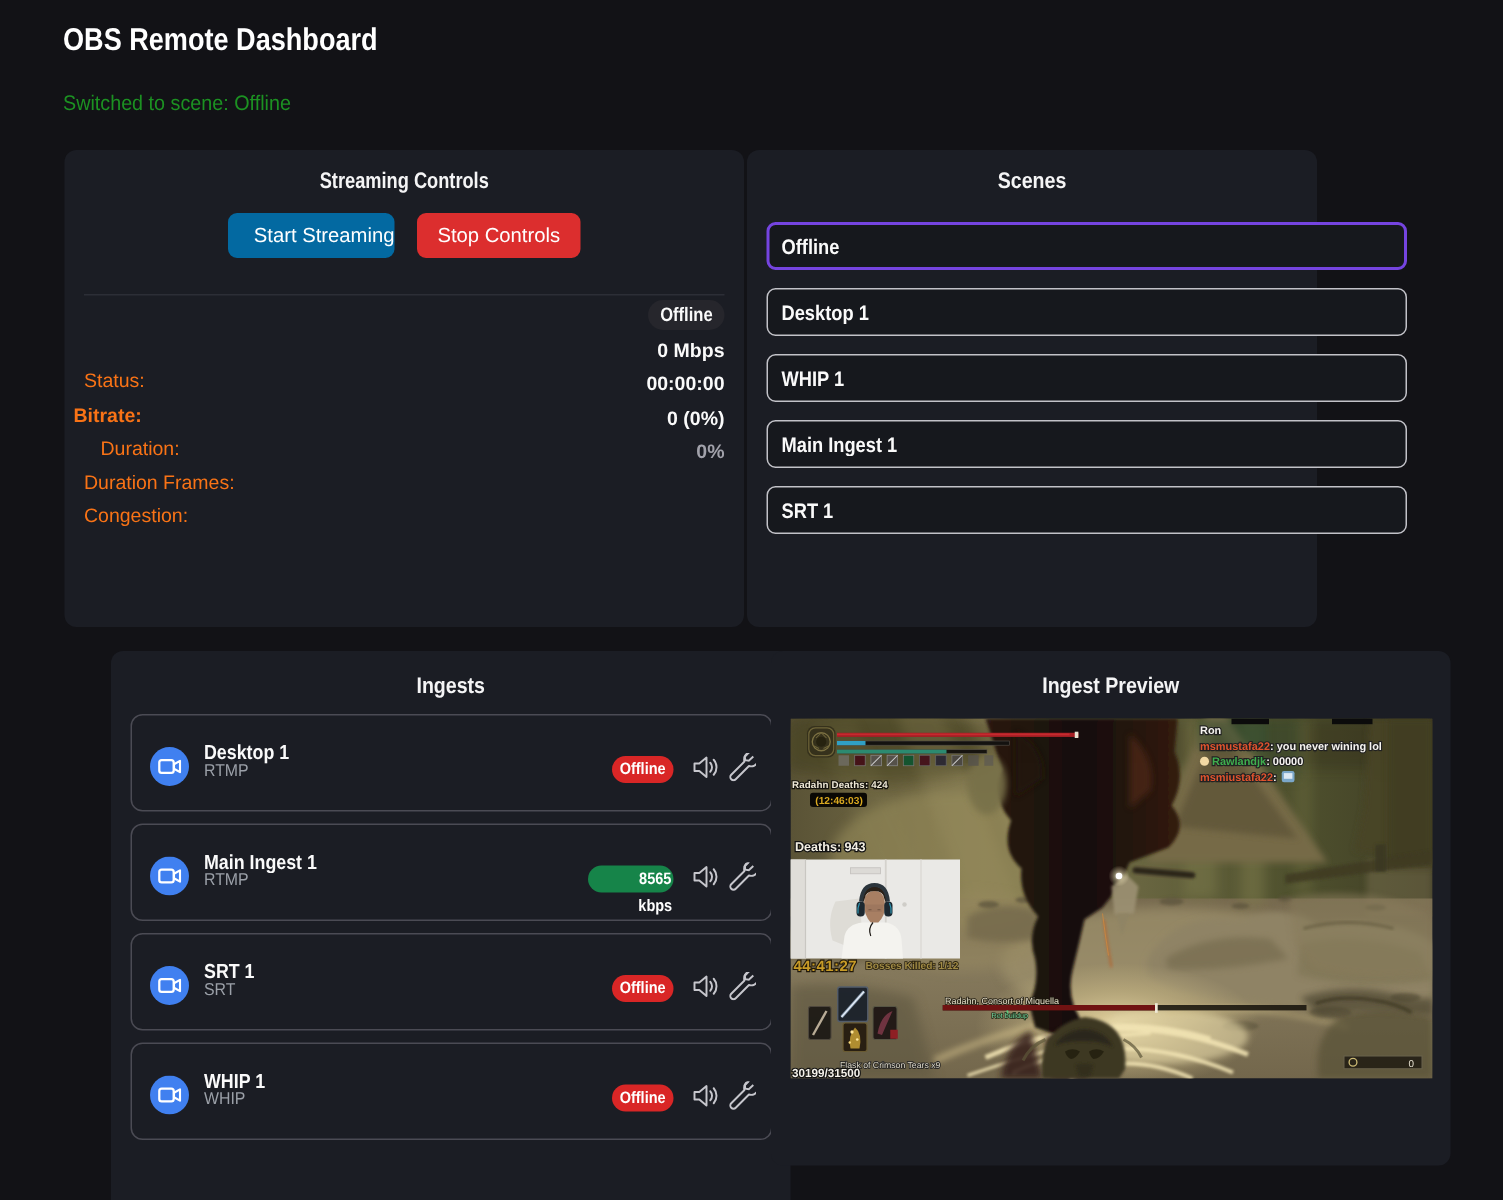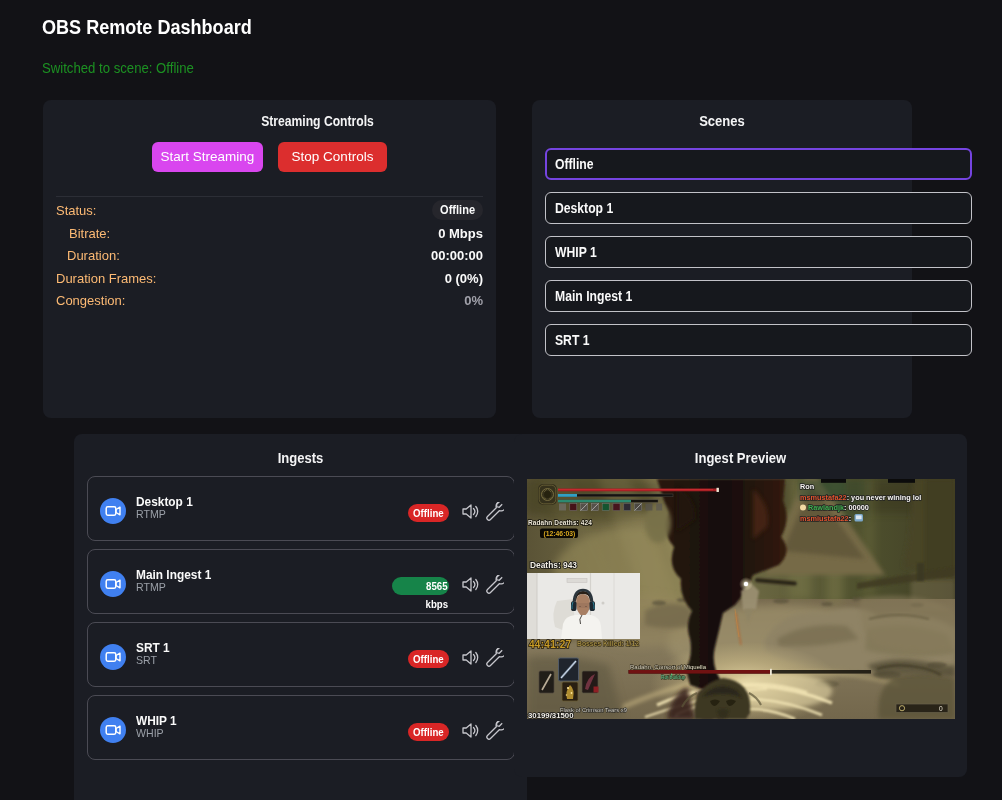--- a/index.html
+++ b/index.html
@@ -17,46 +17,46 @@
   .card { position:absolute; left:13px; width:428px; height:65px;
     border:1px solid #4b4b54; border-radius:8px; }
   .cname { position:absolute; left:48px; top:17px; color:#fafafa;
     font-size:13.5px; font-weight:bold; transform:scaleX(0.88); transform-origin:0 0; }
   .csub  { position:absolute; left:48px; top:31px; color:#9ba0a8; font-size:11.5px;
     transform:scaleX(0.92); transform-origin:0 0; }
   .badge { position:absolute; top:27px; height:18px; border-radius:9px;
     color:#fff; font-size:11px; font-weight:bold; line-height:18px;
     text-align:center; }
   .badge span { display:inline-block; transform:scaleX(0.88); line-height:18px; }
-  .lbl { color:#fdba74; font-size:13px; }
+  .lbl { color:#f97316; font-size:13px;margin-top:43px; }
   .val { color:#fafafa; font-size:13px; font-weight:bold; }
 </style>
 </head>
 <body>
   <div class="abs" style="left:42px; top:15px; color:#ffffff; font-size:21px; font-weight:bold; transform:scaleX(0.86); transform-origin:0 50%;">OBS Remote Dashboard</div>
   <div class="abs" style="left:42px; top:60px; color:#1c9122; font-size:14px; transform:scaleX(0.94); transform-origin:0 50%;">Switched to scene: Offline</div>
 
-  <div class="panel" style="left:43px; top:100px; width:453px; height:318px;padding-left:48px;">
+  <div class="panel" style="left:43px; top:100px; width:453px; height:318px;">
     <div class="ptitle" style="top:11.5px; transform:scaleX(0.81);">Streaming Controls</div>
-    <div class="abs" style="left:109px; top:42px; width:111px; height:30px; background:#d946ef; border-radius:6px; color:#fff; font-size:13.5px; text-align:center; line-height:30px;">Start Streaming</div>
+    <div class="abs" style="left:109px; top:42px; width:111px; height:30px; background:#0369a1; border-radius:6px; color:#fff; font-size:13.5px; text-align:right; line-height:30px;">Start Streaming</div>
     <div class="abs" style="left:235px; top:42px; width:109px; height:30px; background:#dc2e2e; border-radius:6px; color:#fff; font-size:13.5px; text-align:center; line-height:30px;">Stop Controls</div>
     <div class="abs" style="left:13px; top:96px; width:427px; border-top:1px solid #2c2e36;"></div>
     <div class="abs lbl" style="left:13px; top:103px;">Status:</div>
     <div class="abs" style="right:13px; top:100px; width:51px; height:20px; background:#26262c; border-radius:10px; text-align:center;"><span class="val" style="display:inline-block; line-height:20px; transform:scaleX(0.85);">Offline</span></div>
-    <div class="abs lbl" style="left:26px; top:126px;">Bitrate:</div>
+    <div class="abs lbl" style="left:6px; top:126px;font-weight:bold;">Bitrate:</div>
     <div class="abs val" style="right:13px; top:126px;">0 Mbps</div>
     <div class="abs lbl" style="left:24px; top:148px;">Duration:</div>
     <div class="abs val" style="right:13px; top:148px;">00:00:00</div>
     <div class="abs lbl" style="left:13px; top:171px;">Duration Frames:</div>
     <div class="abs val" style="right:13px; top:171px;">0 (0%)</div>
     <div class="abs lbl" style="left:13px; top:193px;">Congestion:</div>
     <div class="abs" style="right:13px; top:193px; color:#a1a1aa; font-size:13px; font-weight:bold;">0%</div>
   </div>
 
-  <div class="panel" style="left:532px; top:100px; width:380px; height:318px;">
+  <div class="panel" style="left:498px; top:100px; width:380px; height:318px;">
     <div class="ptitle" style="top:11.5px;">Scenes</div>
     <div class="scenebtn" style="top:48px; border:2px solid #7544e0; padding-left:8px; line-height:28px;"><span>Offline</span></div>
     <div class="scenebtn" style="top:92px;"><span>Desktop 1</span></div>
     <div class="scenebtn" style="top:136px;"><span>WHIP 1</span></div>
     <div class="scenebtn" style="top:180px;"><span>Main Ingest 1</span></div>
     <div class="scenebtn" style="top:224px;"><span>SRT 1</span></div>
   </div>
 
   <div class="panel" style="left:43px; top:434px; width:453px; height:415px;margin-left:31px;">
     <div class="ptitle" style="top:14.5px;">Ingests</div>

